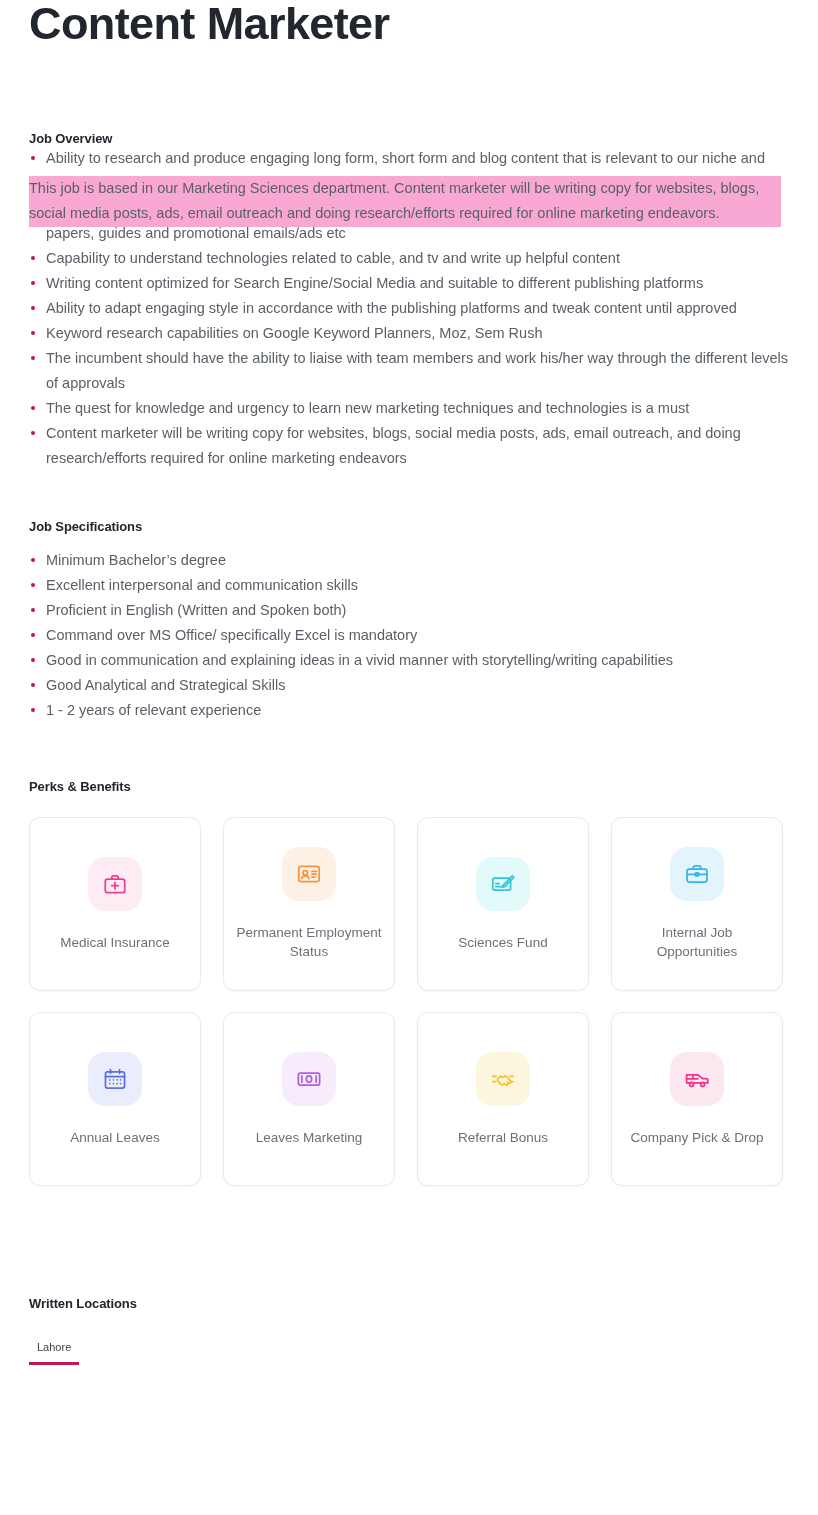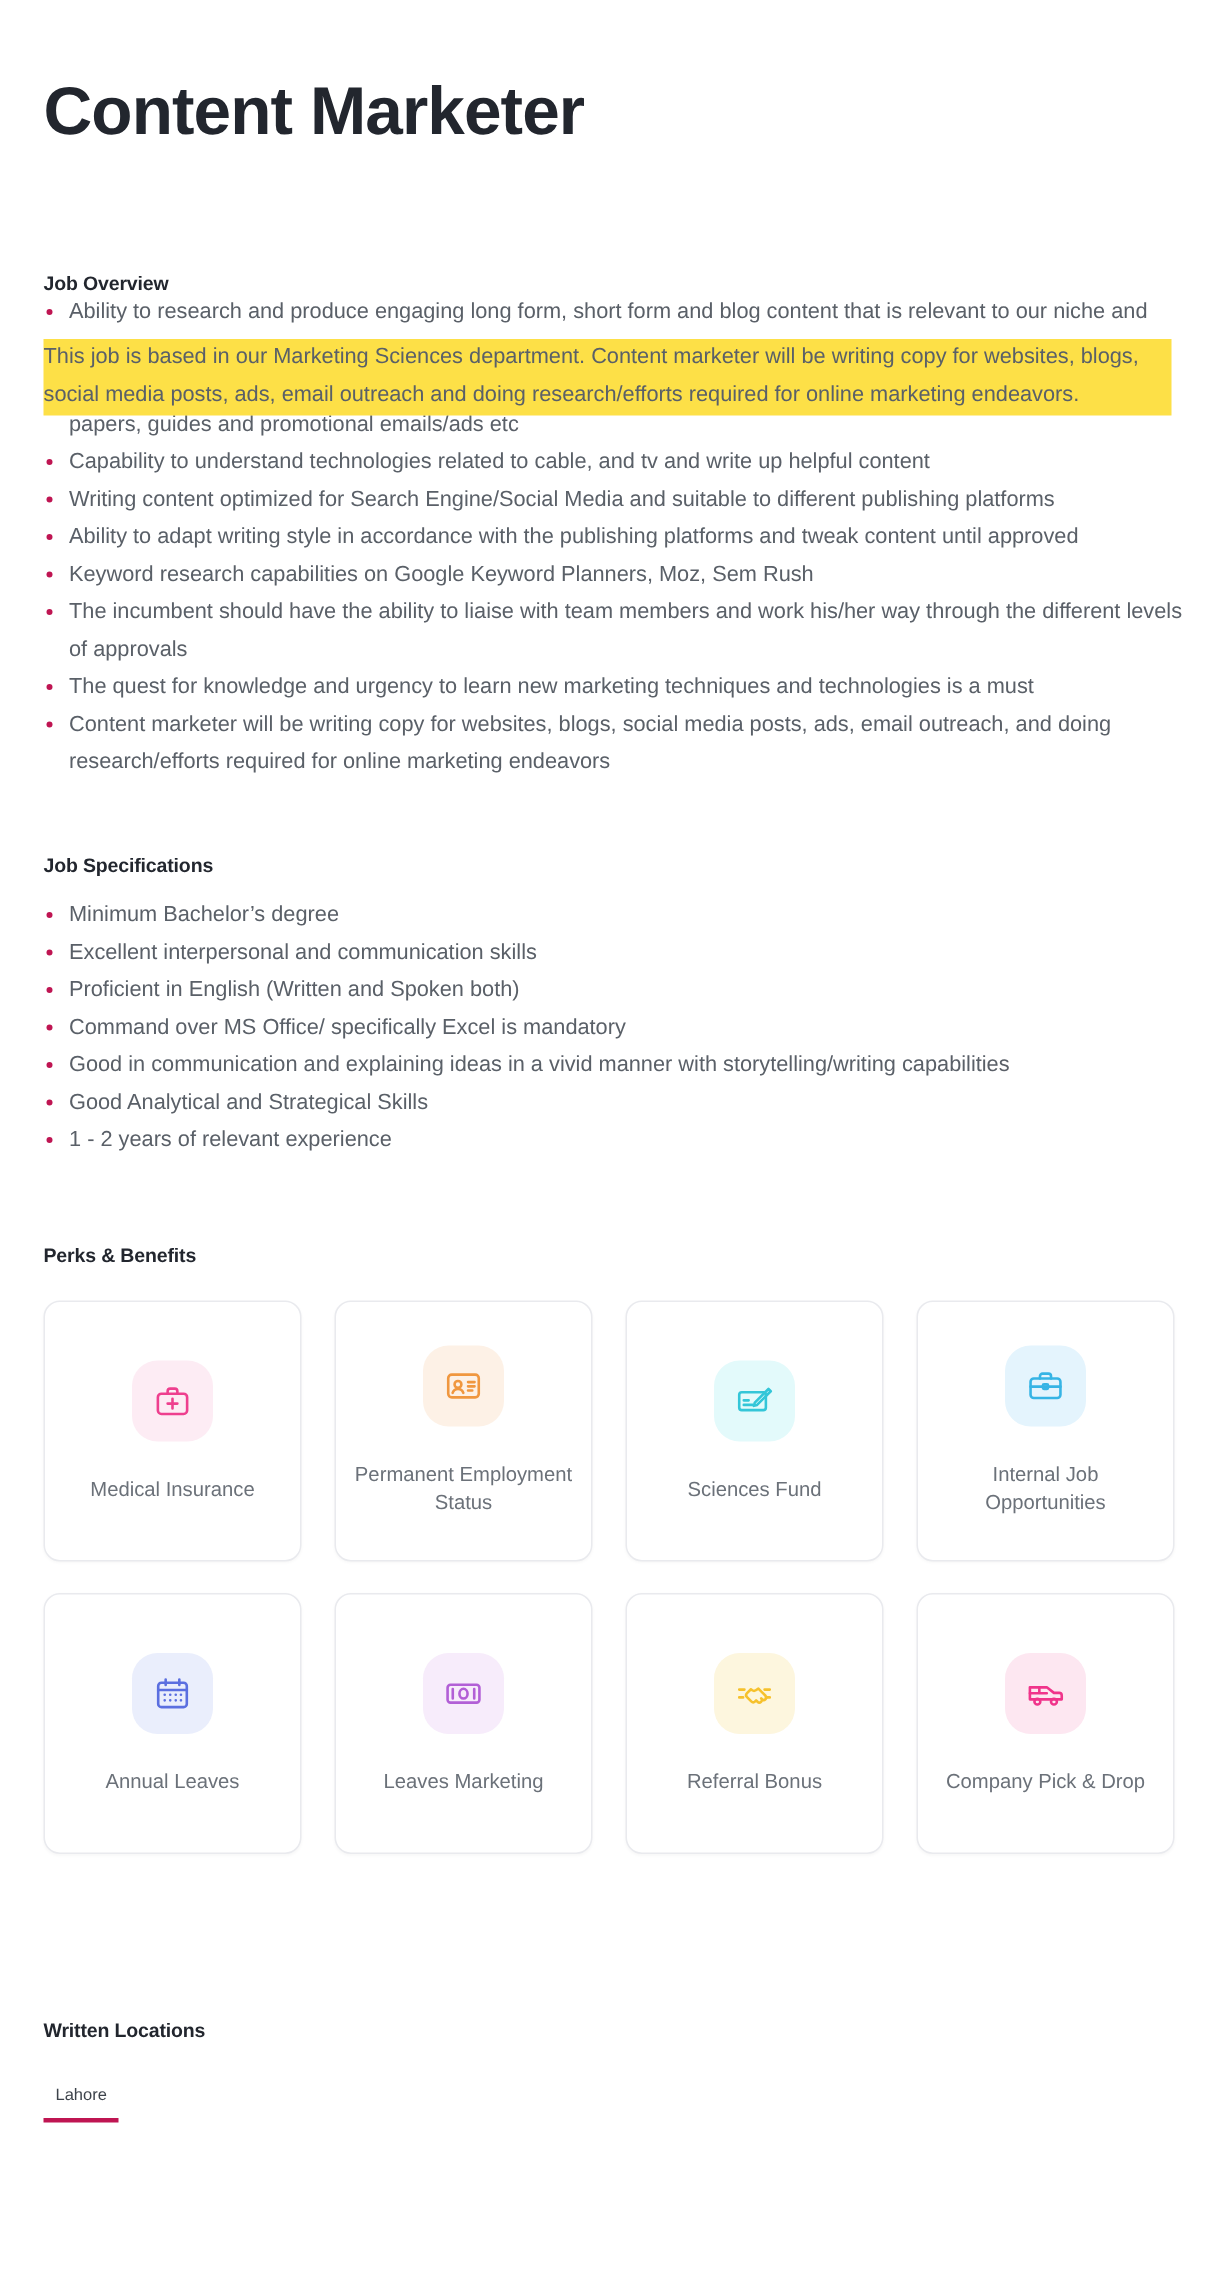--- a/index.html
+++ b/index.html
@@ -26,21 +26,20 @@
   }
 
   
   .page-title {
     font-size: 45px;
     line-height: 1.05;
     font-weight: 800;
     letter-spacing: -0.6px;
     color: #22262e;
     margin: 0;
-    padding-top: 50px;
   }
 
   
   .section-heading {
     font-size: 13px;
     font-weight: 700;
     letter-spacing: -0.1px;
     color: #22262e;
     margin: 0;
   }
@@ -48,21 +47,21 @@
   
   .overview-wrap {
     position: relative;
     margin-top: 84px;
   }
   .overview-body {
     position: absolute;
     top: 30px;
     left: 0;
     width: 752px;
-    background: #fde047;
+    background: #f9a8d4;
     z-index: 5;
     font-size: 14.5px;
     line-height: 25px;
     color: #5a6068;
     padding-bottom: 1px;
   }
 
   
   ul.bullets {
     list-style: none;
@@ -162,21 +161,21 @@
   <h1 class="page-title">Content Marketer</h1>
 
   <section class="overview-wrap">
     <h2 class="section-heading">Job Overview</h2>
 
     <ul class="bullets overview-list" id="overview-list">
         <li>Ability to research and produce engaging long form, short form and blog content that is relevant to our niche and websites</li>
         <li>Experience in writing versatile pieces of content encompassing blogs, website content, technical pieces, research papers, guides and promotional emails/ads etc</li>
         <li>Capability to understand technologies related to cable, and tv and write up helpful content</li>
         <li>Writing content optimized for Search Engine/Social Media and suitable to different publishing platforms</li>
-        <li>Ability to adapt writing style in accordance with the publishing platforms and tweak content until approved</li>
+        <li>Ability to adapt engaging style in accordance with the publishing platforms and tweak content until approved</li>
         <li>Keyword research capabilities on Google Keyword Planners, Moz, Sem Rush</li>
         <li>The incumbent should have the ability to liaise with team members and work his/her way through the different levels of approvals</li>
         <li>The quest for knowledge and urgency to learn new marketing techniques and technologies is a must</li>
         <li>Content marketer will be writing copy for websites, blogs, social media posts, ads, email outreach, and doing research/efforts required for online marketing endeavors</li>
       </ul>
 
     <p class="overview-body">This job is based in our Marketing Sciences department. Content marketer will be writing copy for websites, blogs, social media posts, ads, email outreach and doing research/efforts required for online marketing endeavors.</p>
   </section>
 
   <section class="specs-section">

